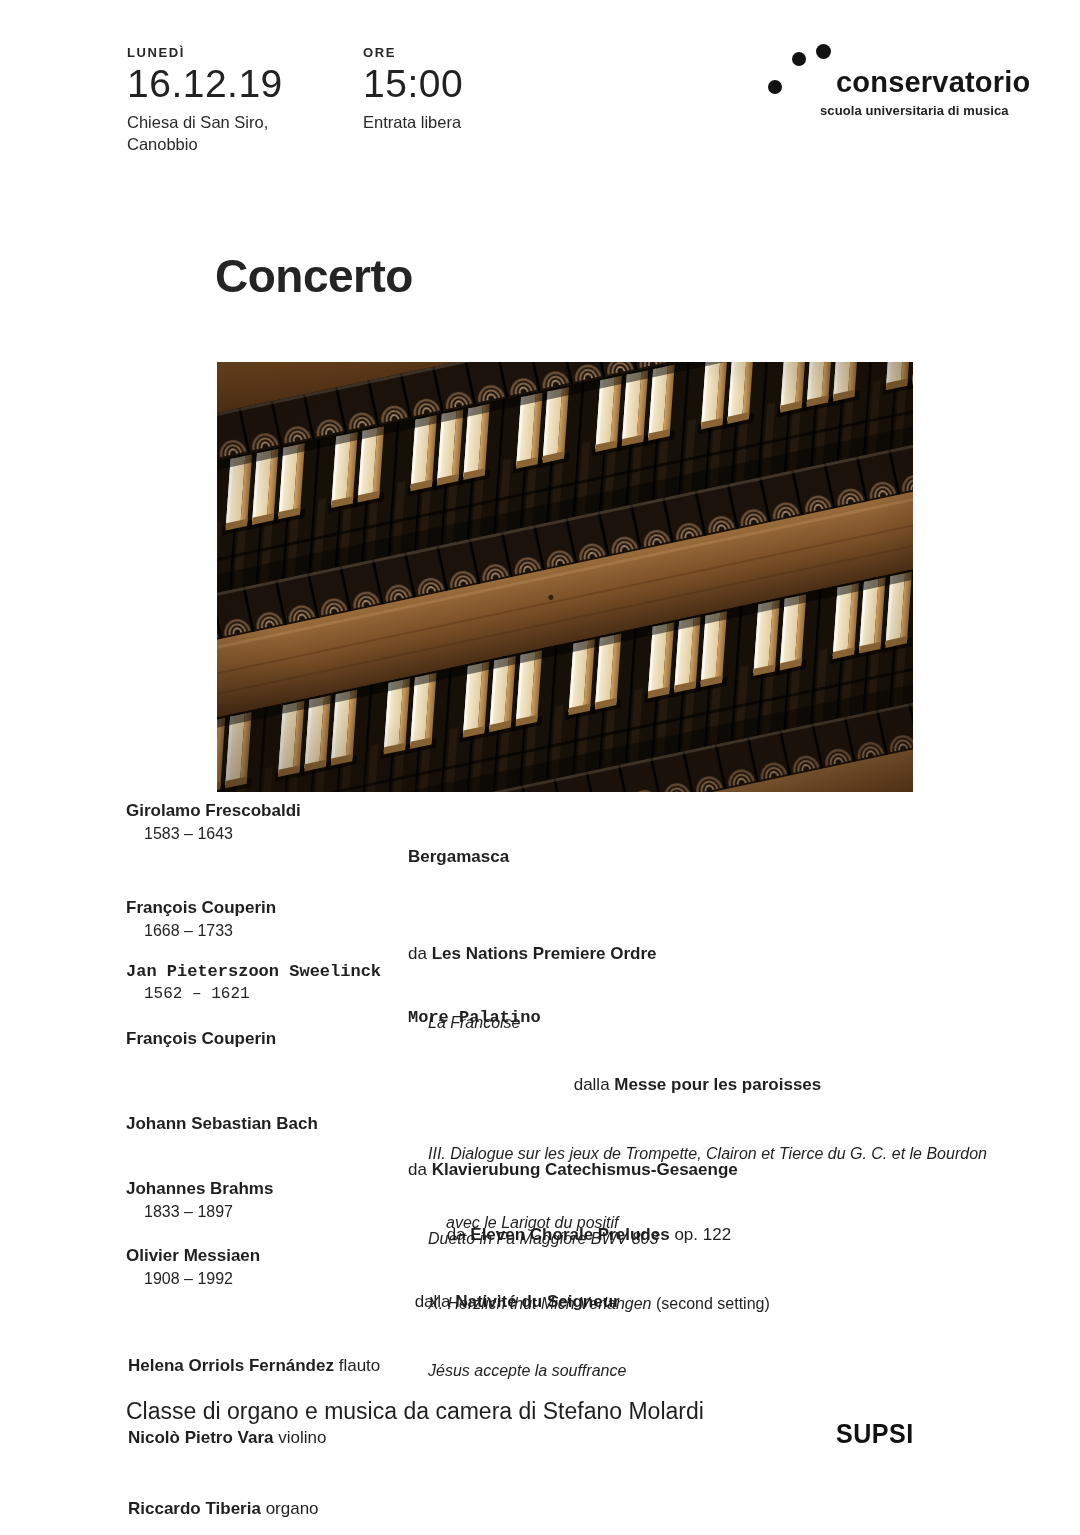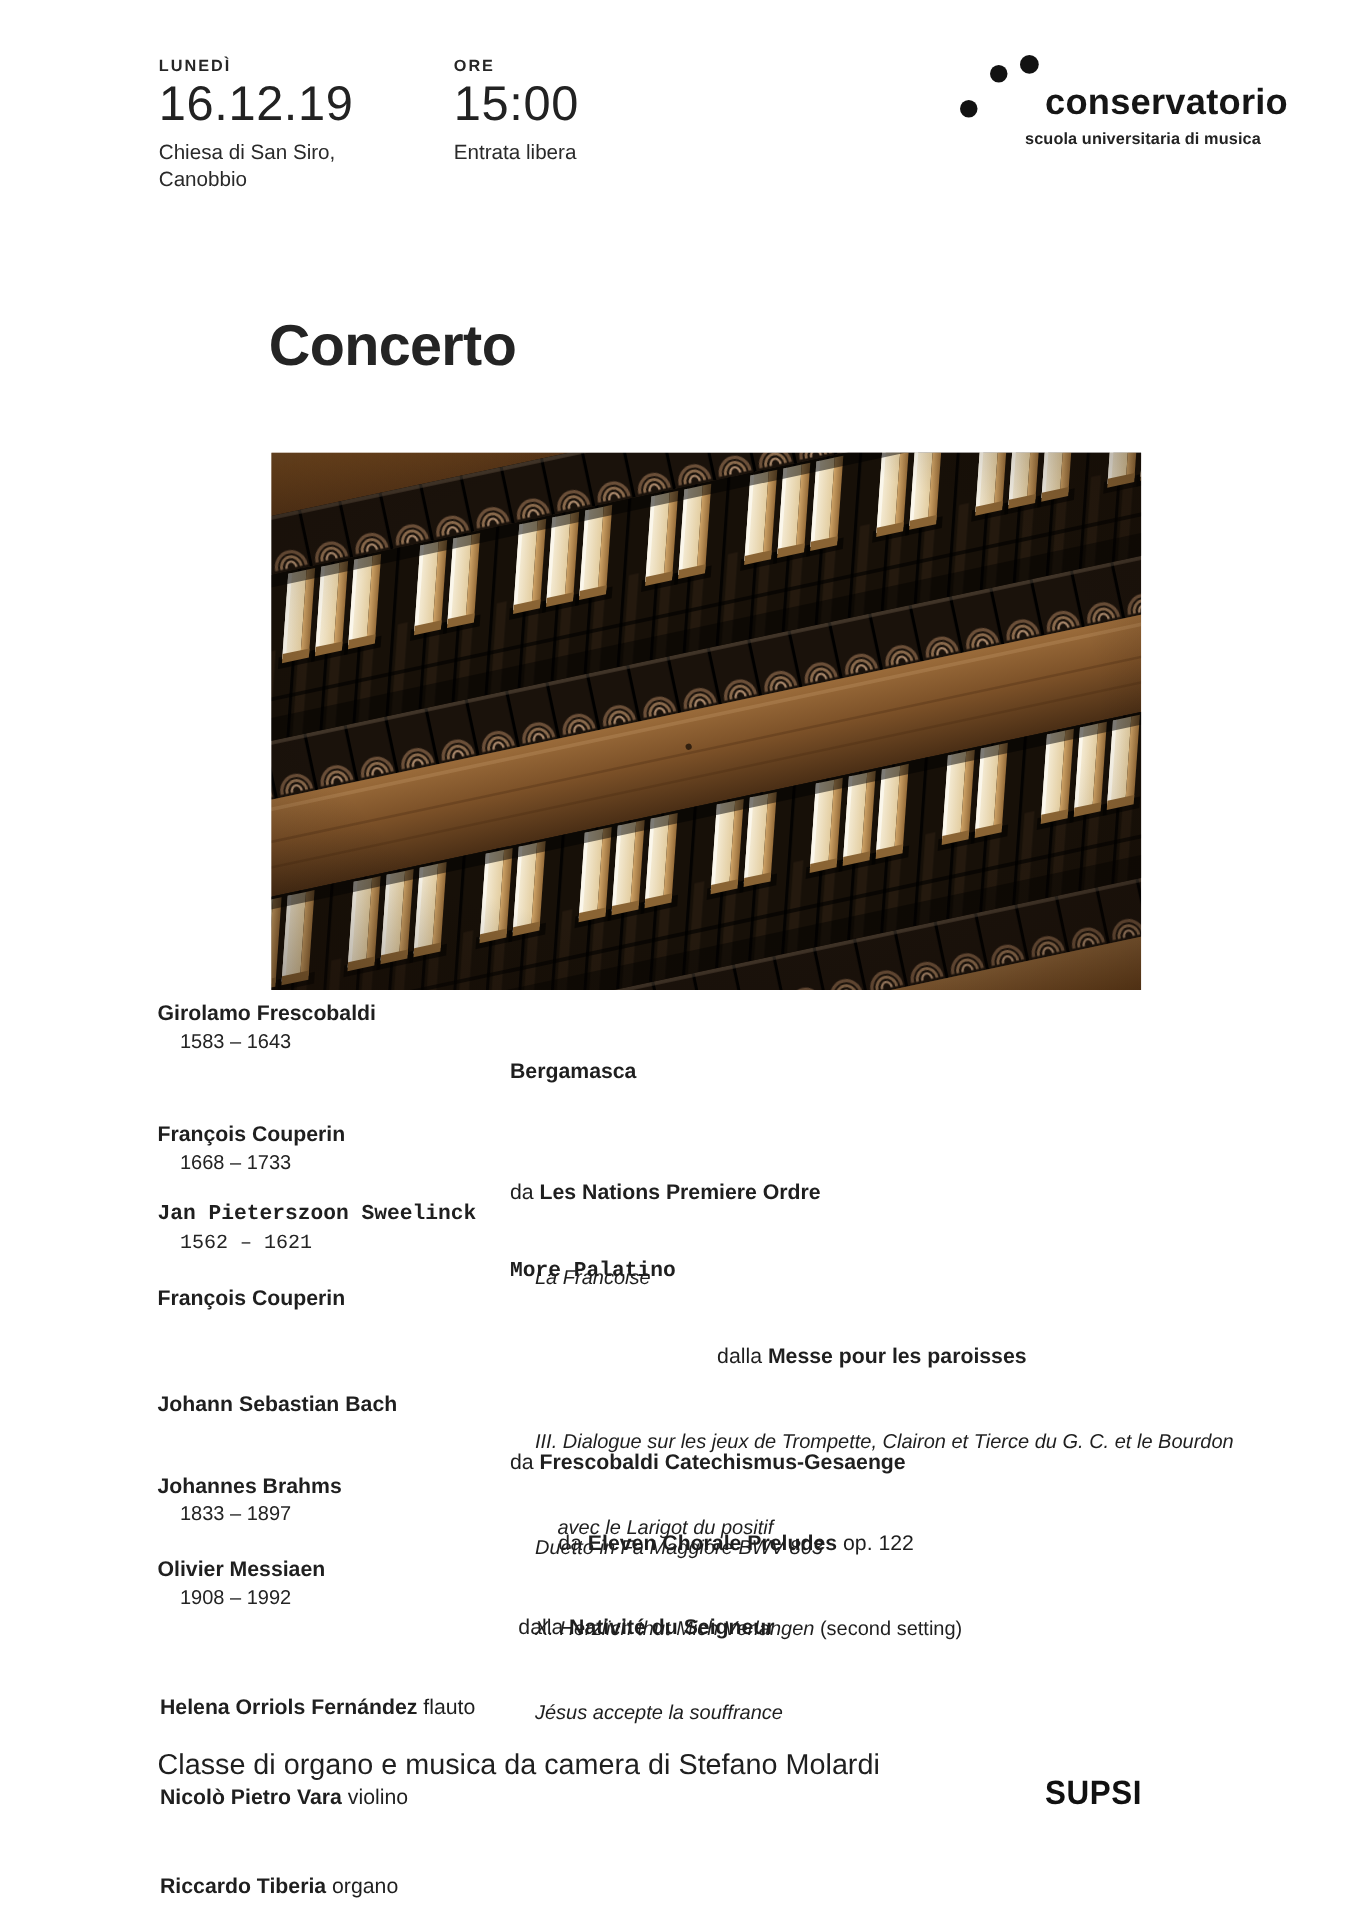--- a/index.html
+++ b/index.html
@@ -193,21 +193,21 @@
     <div class="piece">
       <div class="p1"><span>dalla </span><b>Messe pour les paroisses</b></div>
       <div class="p2"><i>III. Dialogue sur les jeux de Trompette, Clairon et Tierce du G. C. et le Bourdon</i></div>
       <div class="p3"><i>avec le Larigot du positif</i></div>
     </div>
   </div>
 
   <div class="entry" id="e5">
     <div class="composer">Johann Sebastian Bach</div>
     <div class="piece">
-      <div class="p1"><span>da </span><b>Frescobaldi Catechismus-Gesaenge</b></div>
+      <div class="p1"><span>da </span><b>Klavierubung Catechismus-Gesaenge</b></div>
       <div class="p2"><i>Duetto in Fa Maggiore BWV 803</i></div>
     </div>
   </div>
 
   <div class="entry" id="e6">
     <div class="composer">Johannes Brahms</div>
     <div class="years">1833 – 1897</div>
     <div class="piece">
       <div class="p1"><span>da </span><b>Eleven Chorale Preludes</b><span> op. 122</span></div>
       <div class="p2"><i>X. Herzlich thut Mich Verlangen</i><span> (second setting)</span></div>

